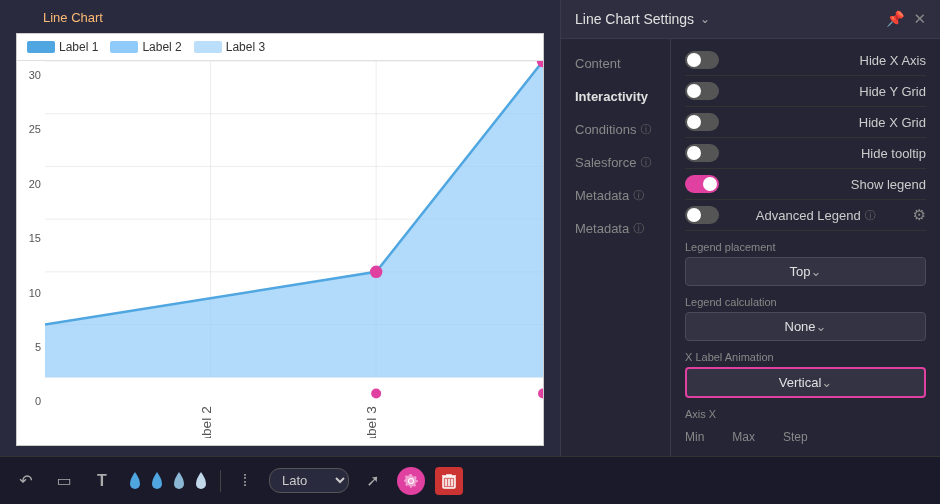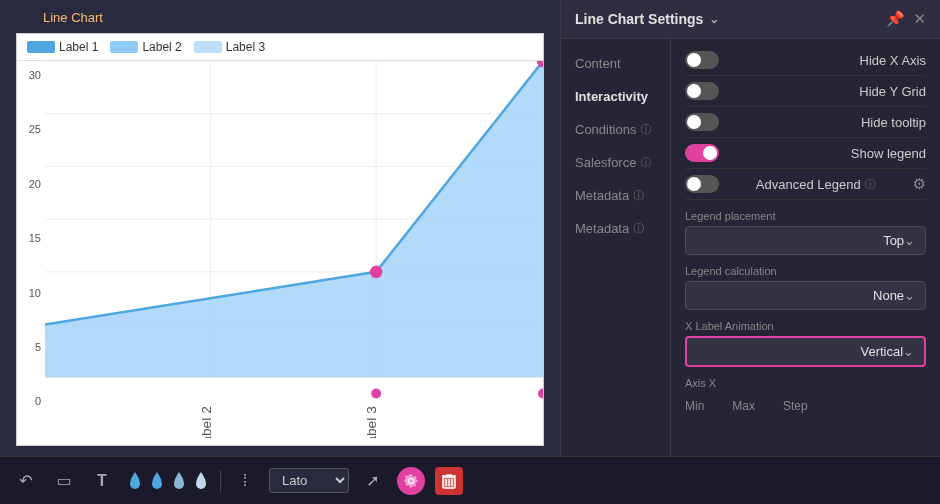--- a/index.html
+++ b/index.html
@@ -134,21 +134,21 @@
       display: flex;
       gap: 4px;
     }
 
     .font-select {
       background: #2a2a3e;
       border: 1px solid #555;
       color: #ccc;
       padding: 3px 8px;
       font-size: 13px;
-      border-radius: 3px;
+      border-radius: 11px;
       cursor: pointer;
       min-width: 80px;
     }
 
     .toolbar-btn-icon {
       width: 28px;
       height: 28px;
       display: flex;
       align-items: center;
       justify-content: center;
@@ -182,21 +182,21 @@
       align-items: center;
       justify-content: space-between;
       padding: 10px 14px;
       background: #2e2e40;
       border-bottom: 1px solid #3a3a4a;
     }
 
     .panel-title {
       color: #e0e0e0;
       font-size: 14px;
-      font-weight: 700;
+      font-weight: 400;
       display: flex;
       align-items: center;
       gap: 6px;
     }
 
     .panel-header-icons {
       display: flex;
       gap: 8px;
       align-items: center;
     }
@@ -305,21 +305,21 @@
       width: 100%;
       background: #333344;
       border: 1px solid #4a4a5a;
       color: #e0e0e0;
       padding: 6px 10px;
       border-radius: 4px;
       font-size: 13px;
       cursor: pointer;
       display: flex;
       align-items: center;
-      justify-content: flex-end;
+      justify-content: center;
       margin-bottom: 6px;
     }
 
     .dropdown-field.highlighted {
       border: 2px solid #e040a0;
     }
 
     .dropdown-arrow {
       color: #aaa;
     }
@@ -464,20 +464,26 @@
           <div class="toggle off">
             <div class="toggle-knob"></div>
           </div>
           <span class="setting-label">Hide X Axis</span>
         </div>
         <div class="setting-row">
           <div class="toggle off">
             <div class="toggle-knob"></div>
           </div>
           <span class="setting-label">Hide Y Grid</span>
+        </div>
+        <div class="setting-row">
+          <div class="toggle off">
+            <div class="toggle-knob"></div>
+          </div>
+          <span class="setting-label">Hide X Grid</span>
         </div>
         <div class="setting-row">
           <div class="toggle off">
             <div class="toggle-knob"></div>
           </div>
           <span class="setting-label">Hide tooltip</span>
         </div>
         <div class="setting-row">
           <div class="toggle on">
             <div class="toggle-knob"></div>

